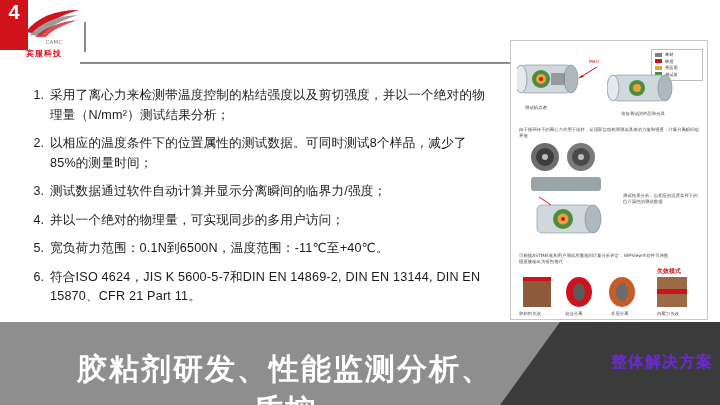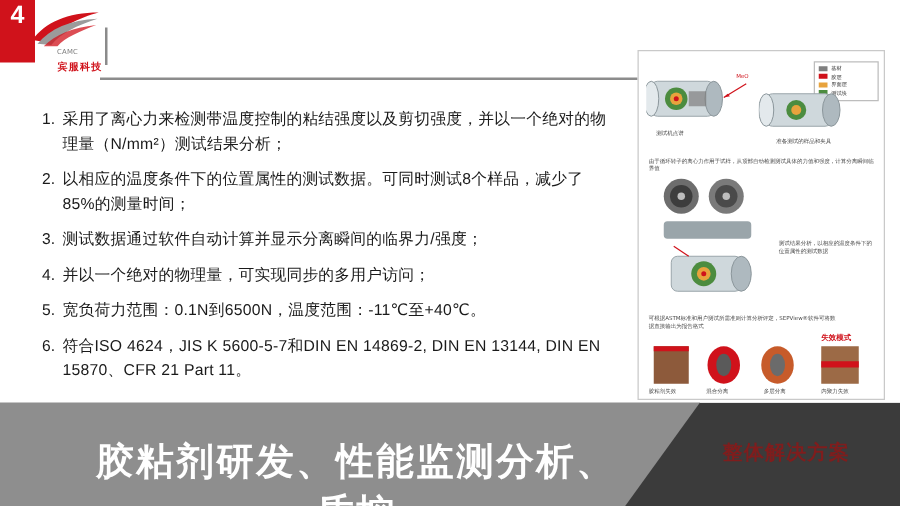--- a/index.html
+++ b/index.html
@@ -29,21 +29,21 @@
     position:absolute;left:2px;top:4px;width:58px;height:30px;
   }
   .logo-text{
     position:absolute;left:4px;top:34px;width:56px;
     font-size:5.5px;color:#7d7d7d;letter-spacing:.2px;text-align:center;
     line-height:1.5;
     font-family:"DejaVu Sans",sans-serif;
   }
   .logo-text-cn{
     position:absolute;left:4px;top:44px;width:56px;
-    font-size:8px;color:#d0121b;text-align:right;letter-spacing:1px;
+    font-size:8px;color:#d0121b;text-align:left;letter-spacing:1px;
     font-weight:bold;
   }
   .title-divider{
     position:absolute;left:84px;top:22px;width:2px;height:30px;background:#8b8b8b;
   }
   .slide-title{
     position:absolute;left:92px;top:22px;
     font-size:21px;color:#1a1a1a;font-weight:bold;letter-spacing:.5px;
     white-space:nowrap;
   }
@@ -94,22 +94,22 @@
     position:absolute;left:500px;top:0;width:220px;height:83px;background:#3b3b3b;
     clip-path:polygon(60px 0,220px 0,220px 83px,0 83px);
   }
   .footer-left-text{
     position:absolute;left:70px;top:27px;width:430px;
     color:#ffffff;font-size:30px;font-weight:bold;letter-spacing:2px;
     text-align:center;
   }
   .footer-right-text{
     position:absolute;left:545px;top:30px;width:168px;
-    color:#7f1d1d;font-size:16px;font-weight:bold;letter-spacing:1px;
-    text-align:center;
+    color:#6d28d9;font-size:16px;font-weight:bold;letter-spacing:1px;
+    text-align:right;
   }
 </style>
 </head>
 <body>
 
 <div class="corner-badge">
   <span>4</span>
 </div>
 
 <div class="header">

